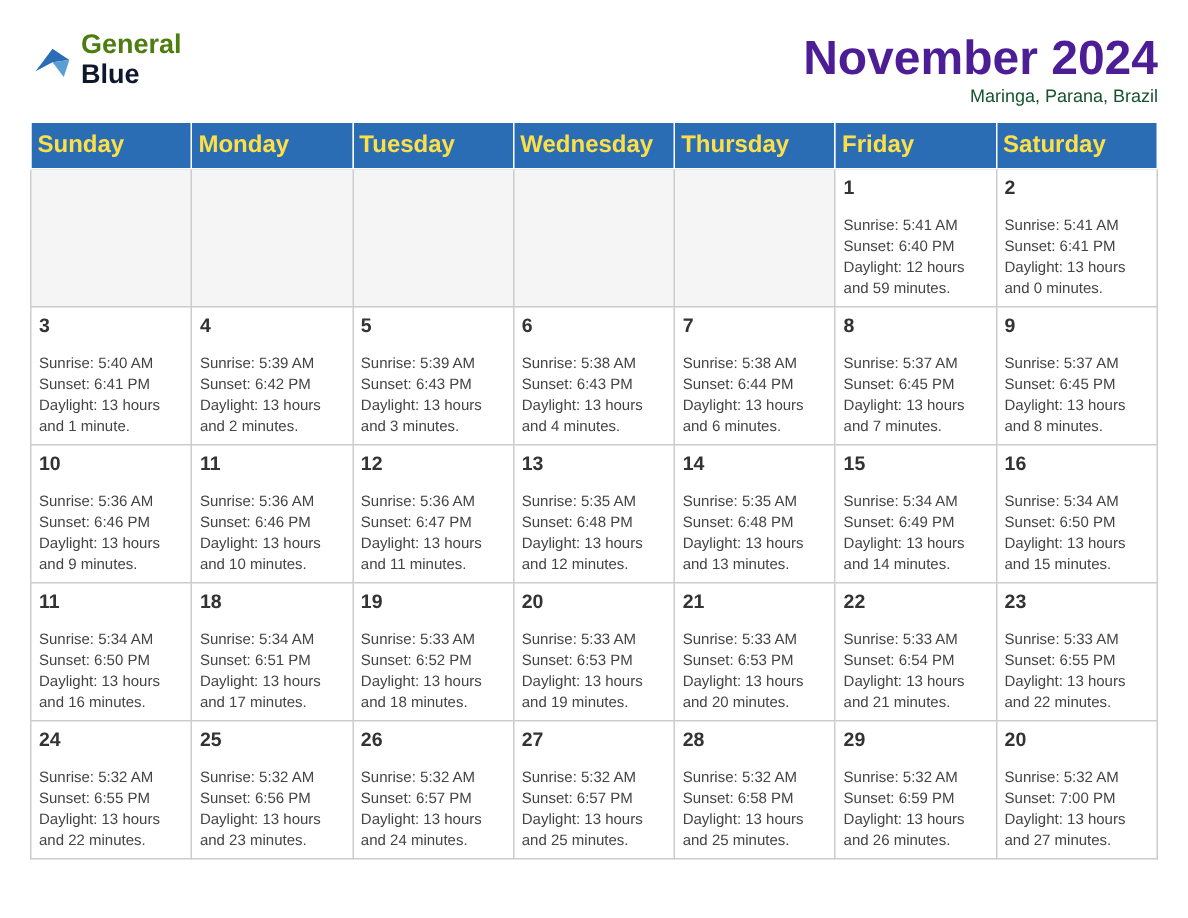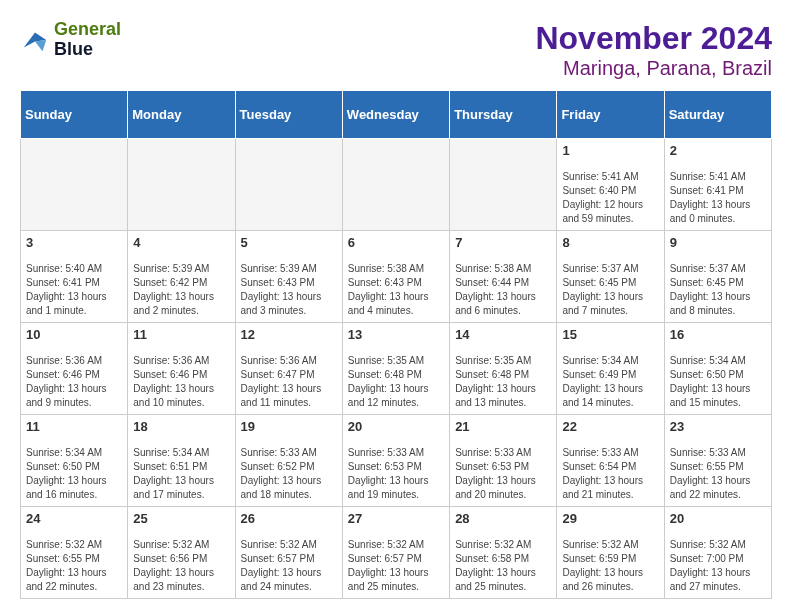--- a/index.html
+++ b/index.html
@@ -27,34 +27,34 @@
     }
     .title-block {
       text-align: right;
     }
     .month-title {
       font-size: 32px;
       font-weight: bold;
       color: #4c1d95;
     }
     .location {
-      font-size: 20px;
-      color: #701a75;
+      font-size: 12px;
+      color: #14532d;
     }
     table {
       width: 100%;
       border-collapse: collapse;
       table-layout: fixed;
     }
     th {
       background-color: #2a6db5;
-      color: #ffffff;
-      font-size: 13px;
+      color: #fde047;
+      font-size: 16px;
       font-weight: bold;
-      padding: 16px 4px;
+      padding: 6px 4px;
       text-align: left;
       border: 1px solid #fff;
     }
     td {
       border: 1px solid #ccc;
       vertical-align: top;
       padding: 4px 5px;
       font-size: 10.5px;
       color: #333;
       background: #fff;

